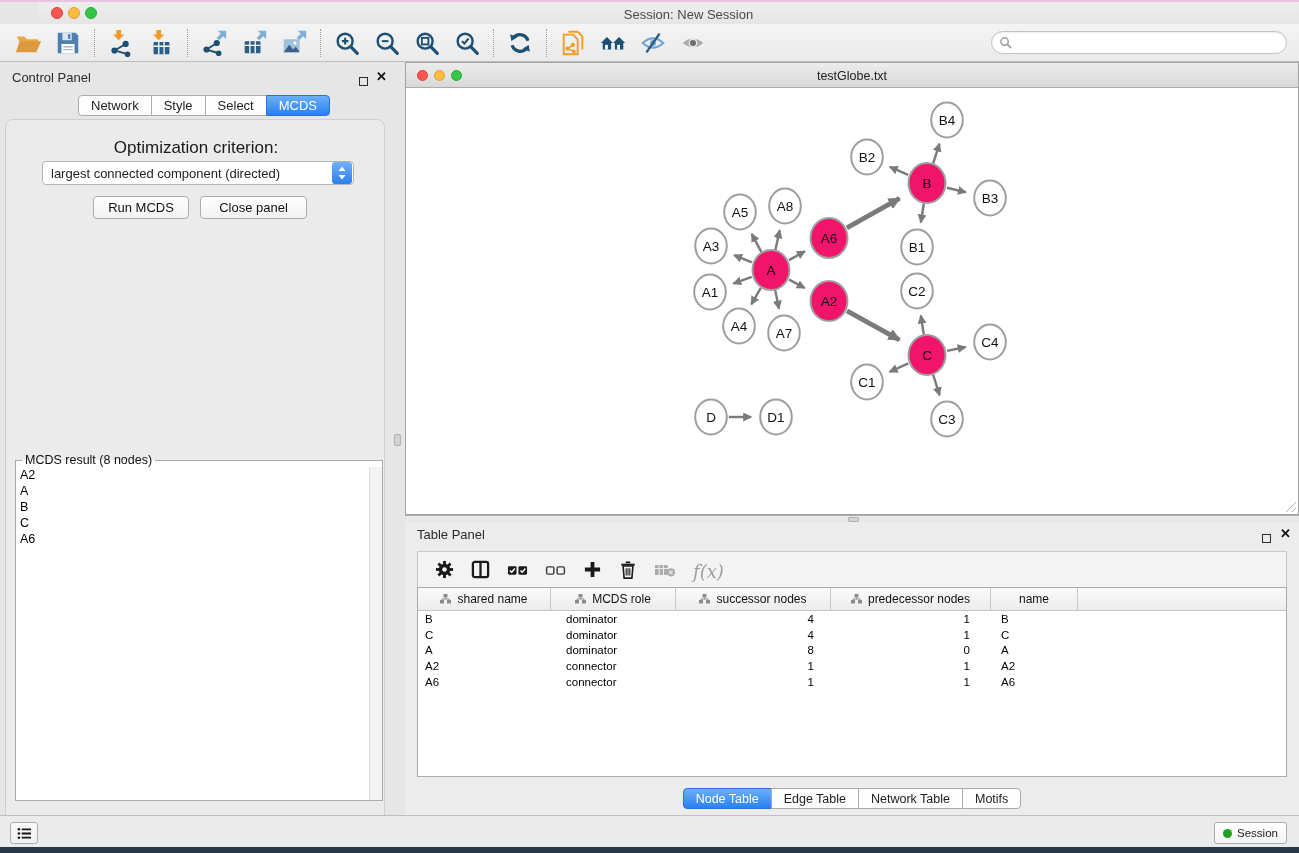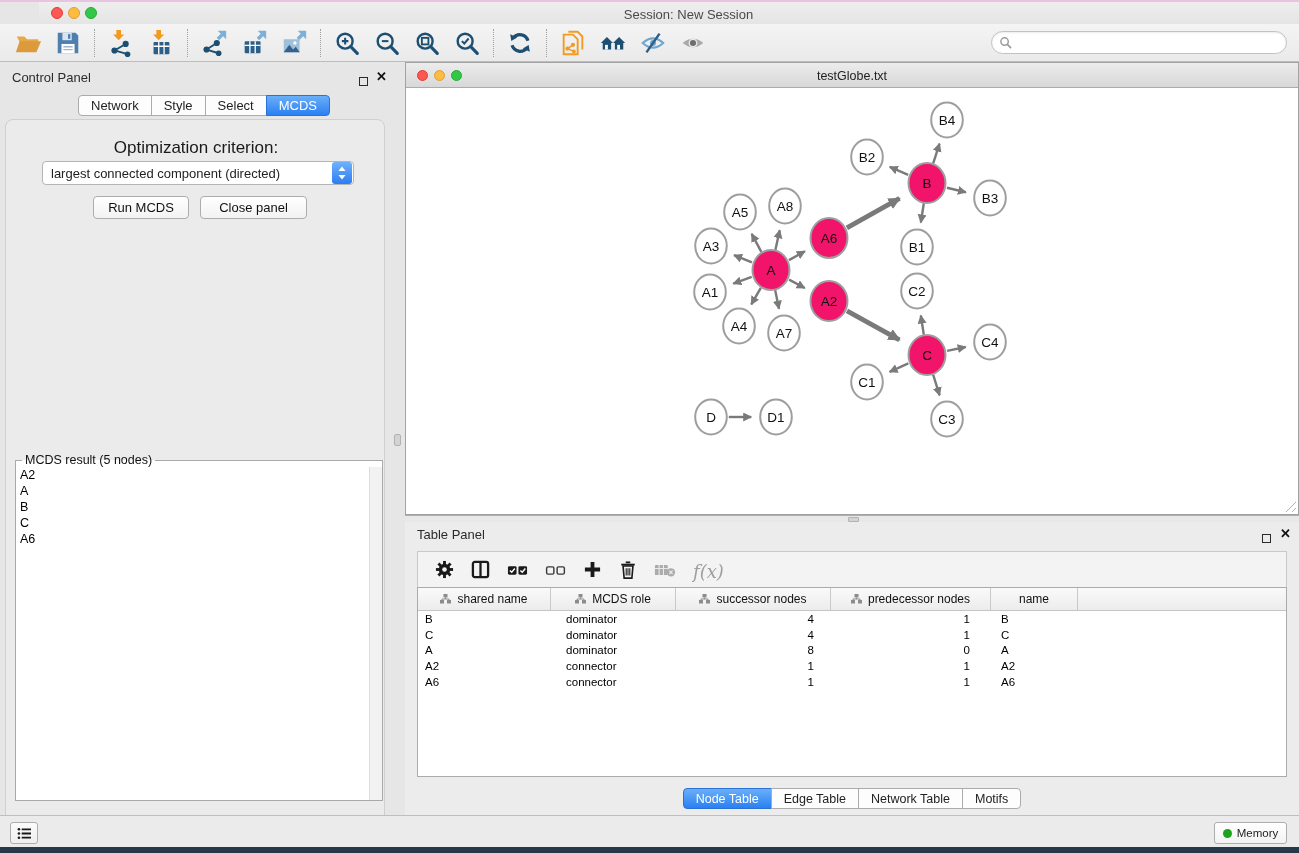--- a/index.html
+++ b/index.html
@@ -280,21 +280,21 @@
         <span id="opt-spinner">
           <svg width="10" height="14" viewBox="0 0 10 14">
               <path d="M5 0.5L8.5 5h-7z" fill="#FFF"></path>
               <path d="M5 13.5L1.5 9h7z" fill="#FFF"></path>
             </svg>
         </span>
       </div>
       <div class="abs pushbtn" id="run-btn">Run MCDS</div>
       <div class="abs pushbtn" id="closepanel-btn">Close panel</div>
       <fieldset class="abs" id="mcds-fieldset">
-        <legend>MCDS result (5 nodes)</legend>
+        <legend>MCDS result (8 nodes)</legend>
         <div id="mcds-list">
           <div id="mcds-items">
               <div class="mcds-item">A2</div>
               <div class="mcds-item">A</div>
               <div class="mcds-item">B</div>
               <div class="mcds-item">C</div>
               <div class="mcds-item">A6</div>
             </div>
           <div id="mcds-scroll"></div>
         </div>
@@ -594,17 +594,17 @@
     <div class="abs" id="list-btn">
       <svg width="15" height="13" viewBox="0 0 16 14">
           <circle cx="2" cy="2.5" r="1.4" fill="#1A1A1A"></circle>
           <circle cx="2" cy="7" r="1.4" fill="#1A1A1A"></circle>
           <circle cx="2" cy="11.5" r="1.4" fill="#1A1A1A"></circle>
           <path d="M5 2.5h10M5 7h10M5 11.5h10" stroke="#1A1A1A" stroke-width="2"></path>
         </svg>
     </div>
     <div class="abs" id="memory-btn">
       <span id="memory-dot"></span>
-      <span>Memory</span>
+      <span>Session</span>
     </div>
   </div>
   <div class="abs" id="wallpaper"></div>
 </div>
 
 </body></html>

